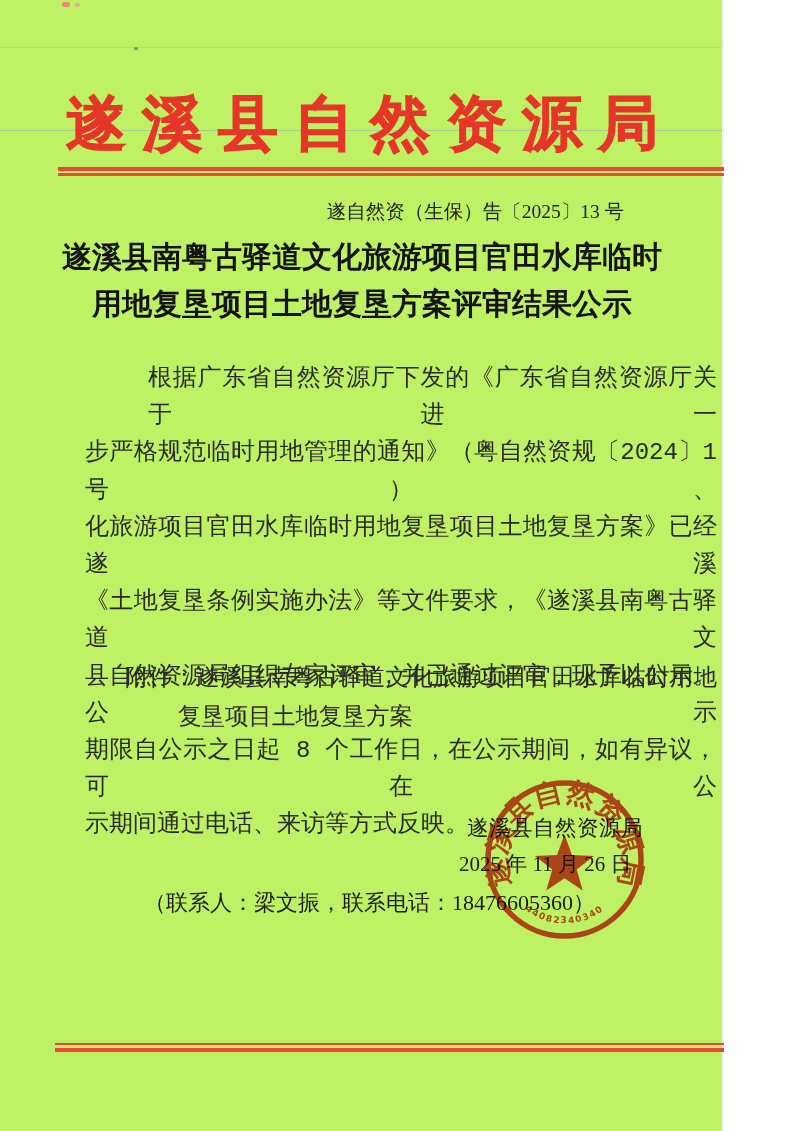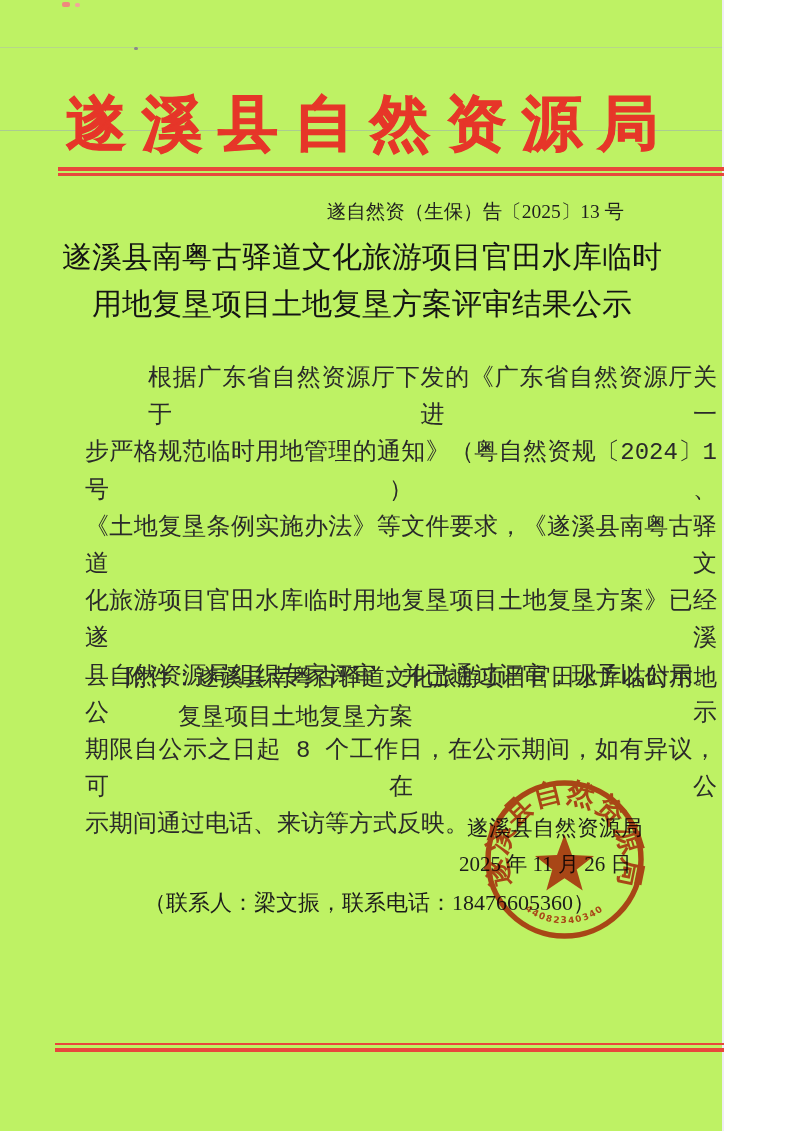--- a/index.html
+++ b/index.html
@@ -31,21 +31,21 @@
   .sep.head-thin  { left:58px; top:173px; width:681px; height:3px; }
   .sep.foot-thin  { left:55px; top:1043px; width:692px; height:2px; }
   .sep.foot-thick { left:55px; top:1048px; width:692px; height:4px; }
 
   .doc-number {
     position:absolute; top:198px; right:100px;
     font-size:19.5px; font-weight:normal; color:#1f1f1f; white-space:nowrap;
   }
   .doc-title {
     position:absolute; top:233px; left:0; right:0;
-    text-align:center; font-size:30px; font-weight:normal;
+    text-align:center; font-size:30px; font-weight:bold;
     line-height:47px; color:#141414; letter-spacing:0;
   }
   .body-block {
     position:absolute; top:360px; left:85px; width:632px;
     font-size:24px; line-height:37.2px; color:#2a2a2a;
   }
   .jline { text-align:justify; text-align-last:justify;font-family:Liberation Mono, monospace; }
   .jline.first { padding-left:63px; }
   .jline.last { text-align-last:left; }
 
@@ -84,22 +84,22 @@
   <div class="doc-number">遂自然资（生保）告〔2025〕13 号</div>
 
   <div class="doc-title">
     <div>遂溪县南粤古驿道文化旅游项目官田水库临时</div>
     <div>用地复垦项目土地复垦方案评审结果公示</div>
   </div>
 
   <div class="body-block">
     <div class="jline first">根据广东省自然资源厅下发的《广东省自然资源厅关于进一</div>
     <div class="jline">步严格规范临时用地管理的通知》（粤自然资规〔2024〕1 号）、</div>
+    <div class="jline">化旅游项目官田水库临时用地复垦项目土地复垦方案》已经遂溪</div>
     <div class="jline">《土地复垦条例实施办法》等文件要求，《遂溪县南粤古驿道文</div>
-    <div class="jline">化旅游项目官田水库临时用地复垦项目土地复垦方案》已经遂溪</div>
     <div class="jline">县自然资源局组织专家评审，并已通过评审，现予以公示。公示</div>
     <div class="jline">期限自公示之日起 8 个工作日，在公示期间，如有异议，可在公</div>
     <div class="jline last">示期间通过电话、来访等方式反映。</div>
   </div>
 
   <div class="attachment-block">
     <div class="a1">附件：遂溪县南粤古驿道文化旅游项目官田水库临时用地</div>
     <div class="a2">复垦项目土地复垦方案</div>
   </div>
 

